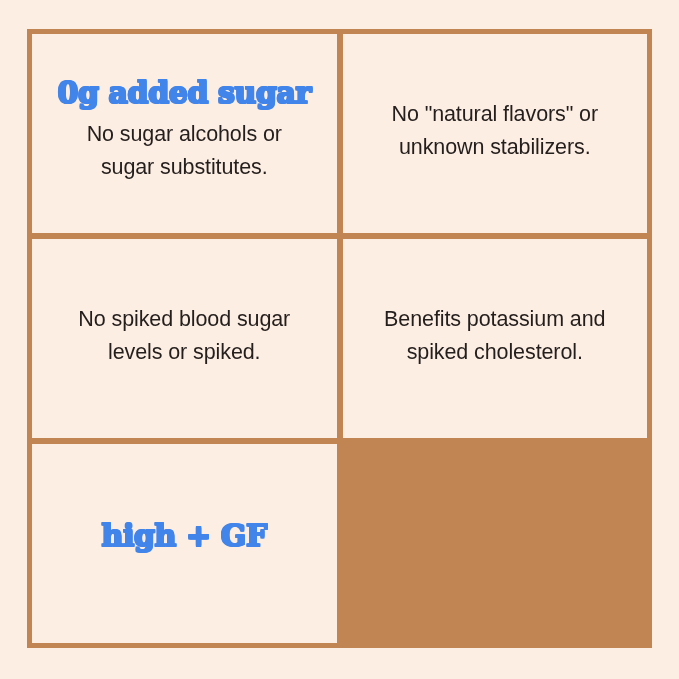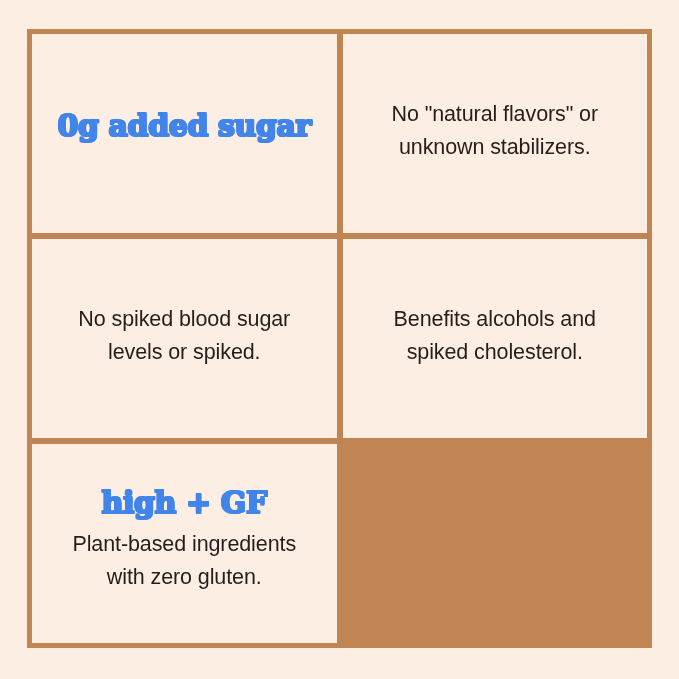--- a/index.html
+++ b/index.html
@@ -74,45 +74,45 @@
     display: block;
   }
 </style>
 </head>
 <body>
 
 <div id="benefits-grid">
 
   <div class="grid-cell">
     <div class="cell-heading">0g added sugar</div>
+    <div class="cell-body">
+      <span class="body-line">No sugar alcohols or</span>
+      <span class="body-line">sugar substitutes.</span>
+    </div>
   </div>
 
   <div class="grid-cell">
     <div class="cell-body">
       <span class="body-line">No "natural flavors" or</span>
       <span class="body-line">unknown stabilizers.</span>
     </div>
   </div>
 
   <div class="grid-cell">
     <div class="cell-body">
       <span class="body-line">No spiked blood sugar</span>
       <span class="body-line">levels or spiked.</span>
     </div>
   </div>
 
   <div class="grid-cell">
     <div class="cell-body">
-      <span class="body-line">Benefits alcohols and</span>
+      <span class="body-line">Benefits potassium and</span>
       <span class="body-line">spiked cholesterol.</span>
     </div>
   </div>
 
 
   <div class="grid-cell">
     <div class="cell-heading">high + GF</div>
-    <div class="cell-body">
-      <span class="body-line">Plant-based ingredients</span>
-      <span class="body-line">with zero gluten.</span>
-    </div>
   </div>
 
 </div>
 
 </body></html>

